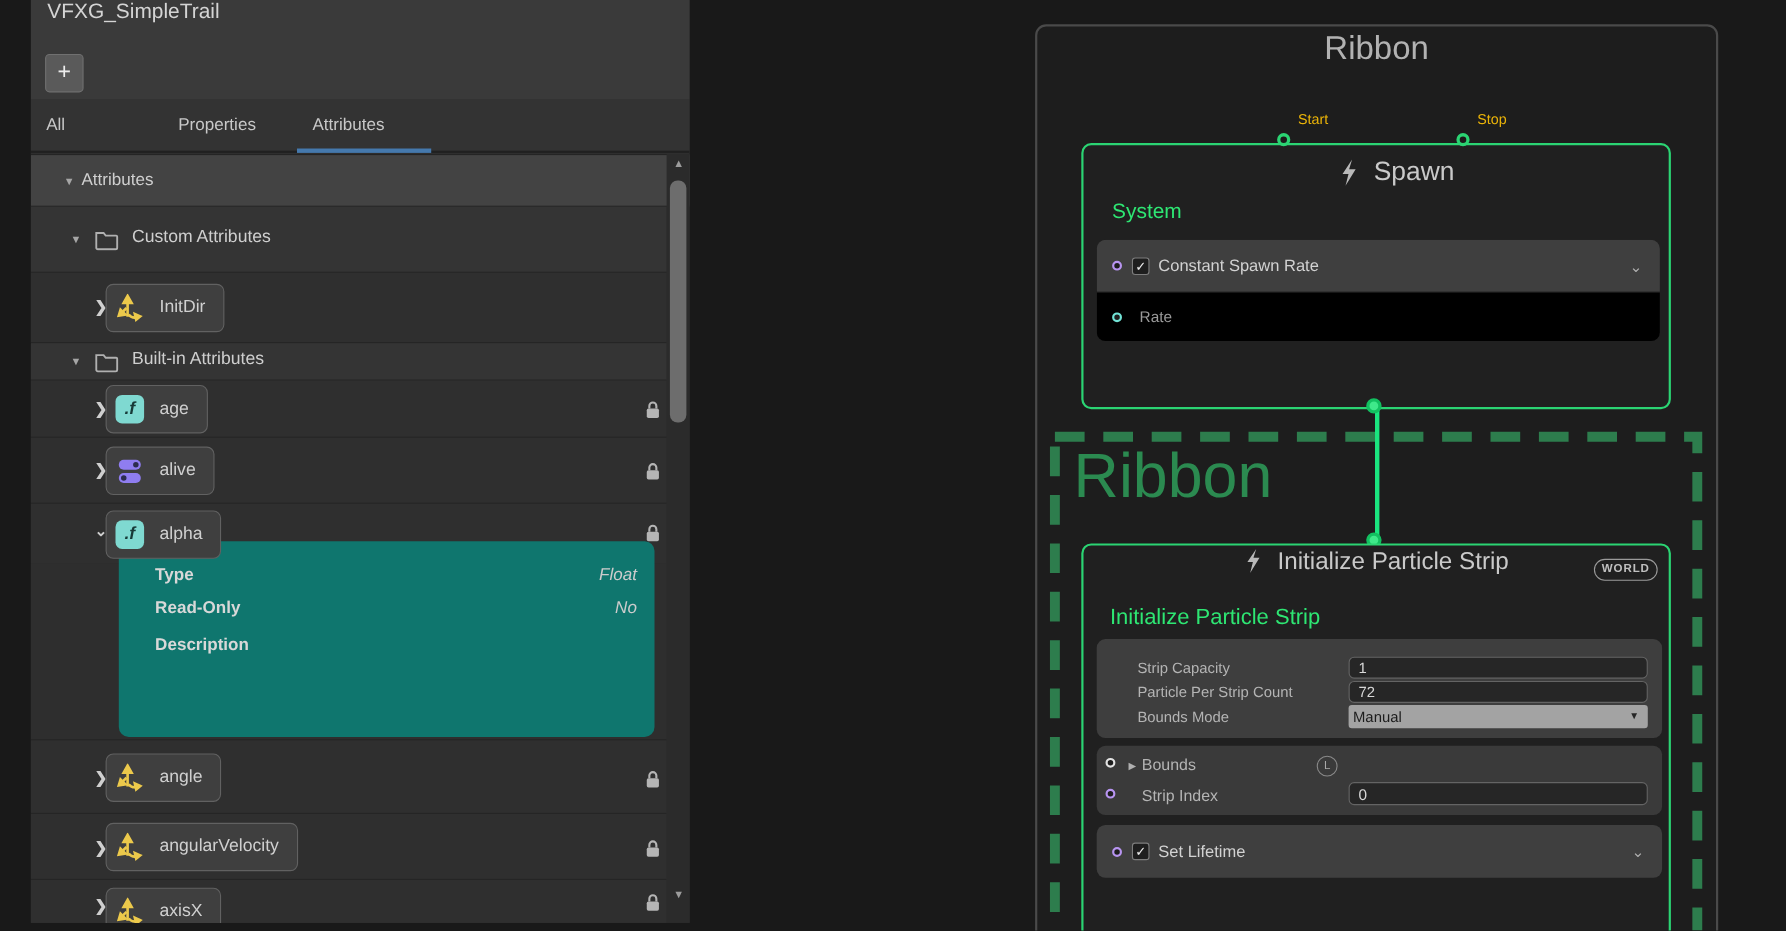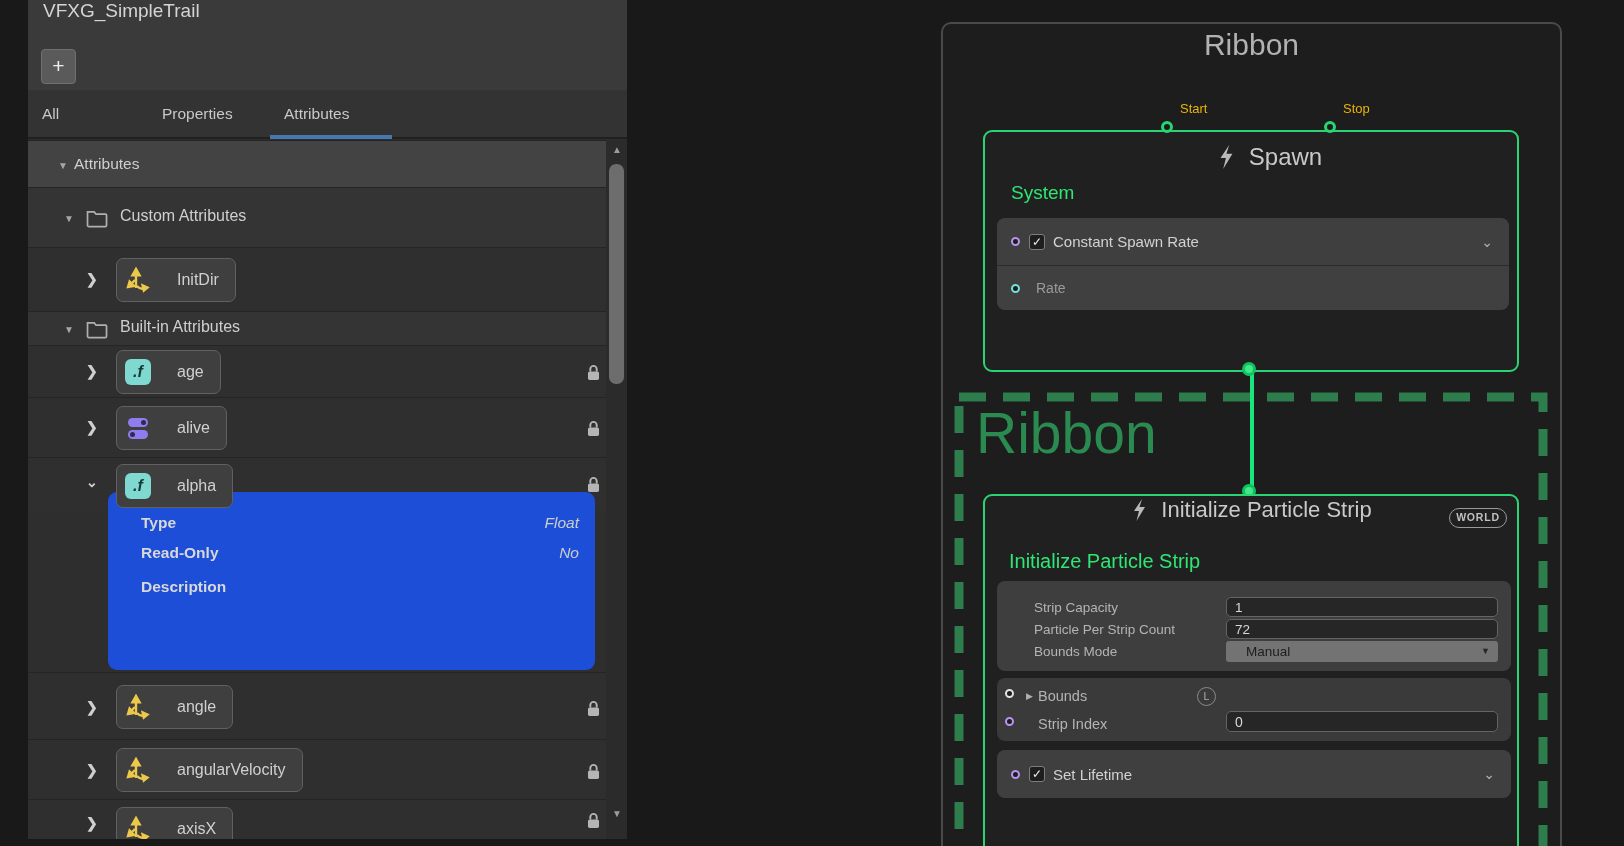--- a/index.html
+++ b/index.html
@@ -21,37 +21,37 @@
     color:#c8c8c8; }
   .tab-underline { left:242px; top:135px; width:122px; height:4px; background:#4579ad; }
 
   .tree-row { left:0; width:578px; border-bottom:1px solid #252525; }
   .attr-header { top:140px; height:48px; background:#434343; border-top:1px solid #242424; }
   .group-row { background:#343434; }
   .item-row { background:#2f2f2f; }
   .tri { color:#a6a6a6; font-size:10px; }
   .chev { color:#cfcfcf; font-size:14px; font-weight:bold; }
   .row-label { font-size:16px; color:#cfcfcf; }
-  .pill { position:absolute; left:88px; height:44px; background:#3f3f3f;
+  .pill { position:absolute; left:68px; height:44px; background:#3f3f3f;
     border:1px solid #616161; border-radius:7px; display:inline-flex; align-items:center;
-    padding:0 16px 0 8px; gap:26px; }
+    padding:0 16px 0 8px; gap:14px; }
   .pill-label { font-size:16px; color:#d0d0d0; }
   .type-icon { width:26px; height:26px; border-radius:6px; display:flex;
     align-items:center; justify-content:center; flex:0 0 auto; }
   .float-icon { background:#7fd9d1; color:#173a38; font-size:16px; font-weight:bold;
     font-style:italic; }
   .bool-icon { display:flex; flex-direction:column; gap:3px; justify-content:center;
     align-items:center; }
   .bool-pill { width:20px; height:9px; border-radius:5px; background:#8f7df0; position:relative; }
   .bool-pill::after { content:""; position:absolute; top:2px; width:5px; height:5px;
     border-radius:50%; background:#2c2c4e; }
   .bool-pill.on::after { right:2px; } .bool-pill.off::after { left:2px; }
   .lock { position:absolute; left:558px; }
 
-  .detail-panel { left:80px; top:492px; width:487px; height:178px; background:#1d4ed8;
+  .detail-panel { left:80px; top:492px; width:487px; height:178px; background:#0f766e;
     border-radius:9px; z-index:1; }
   .alpha-z { z-index:2; }
   .detail-label { position:absolute; left:33px; font-size:15.5px; font-weight:bold; color:#d8d8d8; }
   .detail-value { position:absolute; right:16px; font-size:15.5px; font-style:italic; color:#cccccc; }
   .detail-desc { position:absolute; left:33px; top:112px; width:440px; font-size:16px;
     font-style:italic; color:#c4c4c4; line-height:1.4; }
 
   
   .scroll-track { left:578px; top:140px; width:21px; height:699px; background:#2b2b2b; }
   .scroll-thumb { left:581px; top:164px; width:15px; height:220px; background:#6d6d6d;
@@ -84,22 +84,22 @@
     border-radius:3px; margin-left:9px; display:flex; align-items:center;
     justify-content:center; color:#ececec; font-size:12px; }
   .block-label { font-size:15px; color:#d2d2d2; margin-left:8px; }
   .field-label { font-size:14px; color:#9a9a9a; margin-left:16px; }
   .block-chevron { position:absolute; right:16px; color:#b0b0b0; font-size:14px; }
   .txt-input { background:#262626; border:1px solid #646464; border-radius:5px;
     color:#d8d8d8; font-size:14px; padding:0 8px; font-family:"Liberation Sans",sans-serif; }
   .setting-row { position:absolute; left:0; width:100%; height:22px; line-height:22px; }
   .setting-label { position:absolute; left:37px; font-size:13.5px; color:#b4b4b4; }
   .setting-field { position:absolute; left:229px; width:272px; height:20px; }
-  .dropdown { background:#737373; border-radius:3px; color:#1d1d1d; font-size:13.5px;
-    padding-left:20px; position:relative; height:21px; line-height:21px; }
+  .dropdown { background:#a3a3a3; border-radius:3px; color:#1d1d1d; font-size:13.5px;
+    padding-left:4px; position:relative; height:21px; line-height:21px; }
   .dropdown .dd-arrow { position:absolute; right:8px; top:0; color:#262626; font-size:9px; }
   .world-badge { left:1421px; top:508px; width:58px; height:20px; border:1.5px solid #9a9a9a;
     border-radius:10px; color:#c0c0c0; font-size:10.5px; font-weight:bold;
     letter-spacing:0.8px; text-align:center; line-height:17px; }
   .l-badge { position:absolute; width:19px; height:19px; border:1.5px solid #8a8a8a;
     border-radius:50%; color:#a9a9a9; font-size:10.5px; text-align:center;
     line-height:16px; }
 </style>
 </head>
 <body>
@@ -133,21 +133,21 @@
   <div class="abs block" style="left:969px;top:218px;width:512px;height:92px;">
     <div class="block-row" style="height:47px;background:#3f3f3f;">
       <span class="port"></span>
       <span class="checkbox">
           <span>✓</span>
         </span>
       <span class="block-label">Constant Spawn Rate</span>
       <span class="block-chevron">⌄</span>
     </div>
     <div style="height:1px;background:#2a2a2a;"></div>
-    <div class="block-row" style="height:44px;background:#404040;">
+    <div class="block-row" style="height:44px;background:#000000;">
       <span class="port teal"></span>
       <span class="field-label">Rate</span>
     </div>
   </div>
 
   <div class="abs flow-port filled" style="left:1214px;top:362px;"></div>
   <div class="abs flow-port filled" style="left:1214px;top:484px;"></div>
 
   <div class="abs node" style="left:955px;top:494px;width:536px;height:360px;"></div>
   <div class="abs node-header" style="left:955px;top:492px;width:536px;height:36px;">

